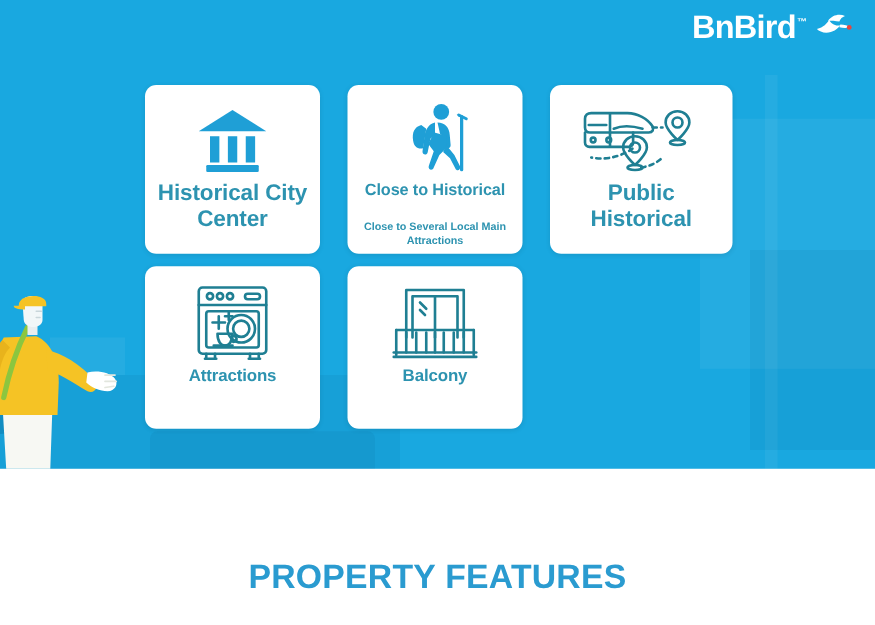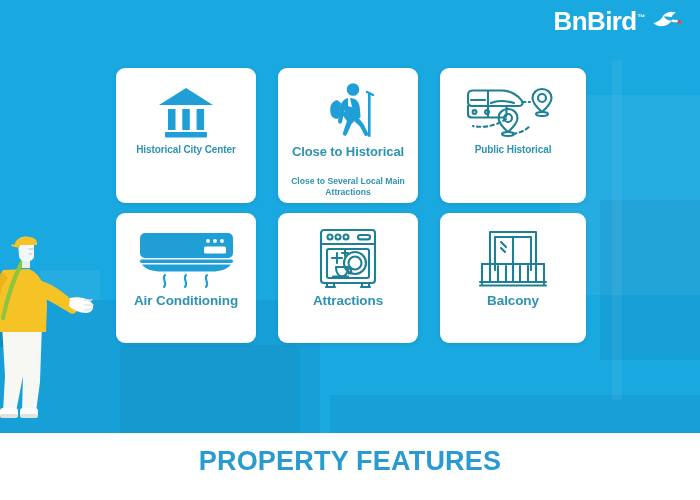--- a/index.html
+++ b/index.html
@@ -5,21 +5,21 @@
   html,body{margin:0;padding:0;}
   body{
     width:700px;height:500px;overflow:hidden;
     font-family:"Liberation Sans", sans-serif;
     background:#ffffff;
   }
   .stage{position:relative;width:700px;height:500px;overflow:hidden;background:#fff;}
 
   
   .hero{
-    position:absolute;left:0;top:0;width:700px;height:433px;
+    position:absolute;left:0;top:0;width:700px;height:375px;
     background:#19a8e0;overflow:hidden;
   }
   
   .bg-photo{position:absolute;inset:0;opacity:1;}
   .bg-shape{position:absolute;background:rgba(255,255,255,0.055);}
   .bg-shape.dark{background:rgba(0,40,70,0.055);}
 
   
   .logo{
     position:absolute;right:18px;top:8px;
@@ -49,21 +49,21 @@
     padding:12px 6px 8px 6px;box-sizing:border-box;
     text-align:center;
   }
   .card .ico{
     flex:0 0 auto;display:flex;align-items:center;justify-content:center;
     height:64px;
   }
   .card .txt{flex:1 1 auto;display:flex;flex-direction:column;
     align-items:center;justify-content:flex-start;width:100%;}
   .title{
-    color:#2d93b0;font-size:10px;font-weight:bold;line-height:1.18;
+    color:#2d93b0;font-size:18px;font-weight:bold;line-height:1.18;
     letter-spacing:-0.1px;
   }
   .title.sm{font-size:13px;}
   .subtitle{
     color:#2d93b0;font-size:8.6px;font-weight:bold;line-height:1.22;
     margin-top:17px;padding:0 4px;
   }
   .card.r2 .ico{height:68px;}
   .card.r2 .title{font-size:13.5px;}
 
@@ -164,41 +164,20 @@
               <circle cx="50" cy="37" r="4"></circle>
               <ellipse cx="50" cy="53" rx="6" ry="2"></ellipse>
             </g>
           </svg>
         </div>
         <div class="txt">
           <div class="title">Public Historical</div>
         </div>
       </div>
 
-      <div class="card r2">
-        <div class="ico">
-          <svg width="105" height="62" viewBox="0 0 105 62">
-            <rect x="6" y="5" width="93" height="25" rx="5" fill="#1f9fd6"></rect>
-            <rect x="6" y="31.5" width="93" height="3.4" rx="1.7" fill="#1f9fd6"></rect>
-            <path d="M8 36.5 L97 36.5 C93 41.5 86 43.5 78 43.5 L27 43.5 C19 43.5 12 41.5 8 36.5 Z" fill="#1f9fd6"></path>
-            <circle cx="74" cy="13" r="1.9" fill="#ffffff"></circle>
-            <circle cx="81" cy="13" r="1.9" fill="#ffffff"></circle>
-            <circle cx="88" cy="13" r="1.9" fill="#ffffff"></circle>
-            <rect x="70" y="18.5" width="22" height="7" rx="1.6" fill="#ffffff"></rect>
-            <g fill="none" stroke="#1f9fd6" stroke-width="2.1" stroke-linecap="round">
-              <path d="M31 47 C27 51 34 54 30 59"></path>
-              <path d="M52 47 C48 51 55 54 51 59"></path>
-              <path d="M73 47 C69 51 76 54 72 59"></path>
-            </g>
-          </svg>
-        </div>
-        <div class="txt">
-          <div class="title">Air Conditioning</div>
-        </div>
-      </div>
 
       <div class="card r2">
         <div class="ico">
           <svg width="72" height="66" viewBox="0 0 72 66">
             <g fill="none" stroke="#1f7f93" stroke-width="2.1" stroke-linejoin="round" stroke-linecap="round">
               <rect x="9" y="4" width="54" height="53" rx="3"></rect>
               <path d="M9 18 L63 18"></path>
               <rect x="15" y="23" width="42" height="29" rx="2"></rect>
               <circle cx="18" cy="11" r="2.5"></circle>
               <circle cx="26" cy="11" r="2.5"></circle>

